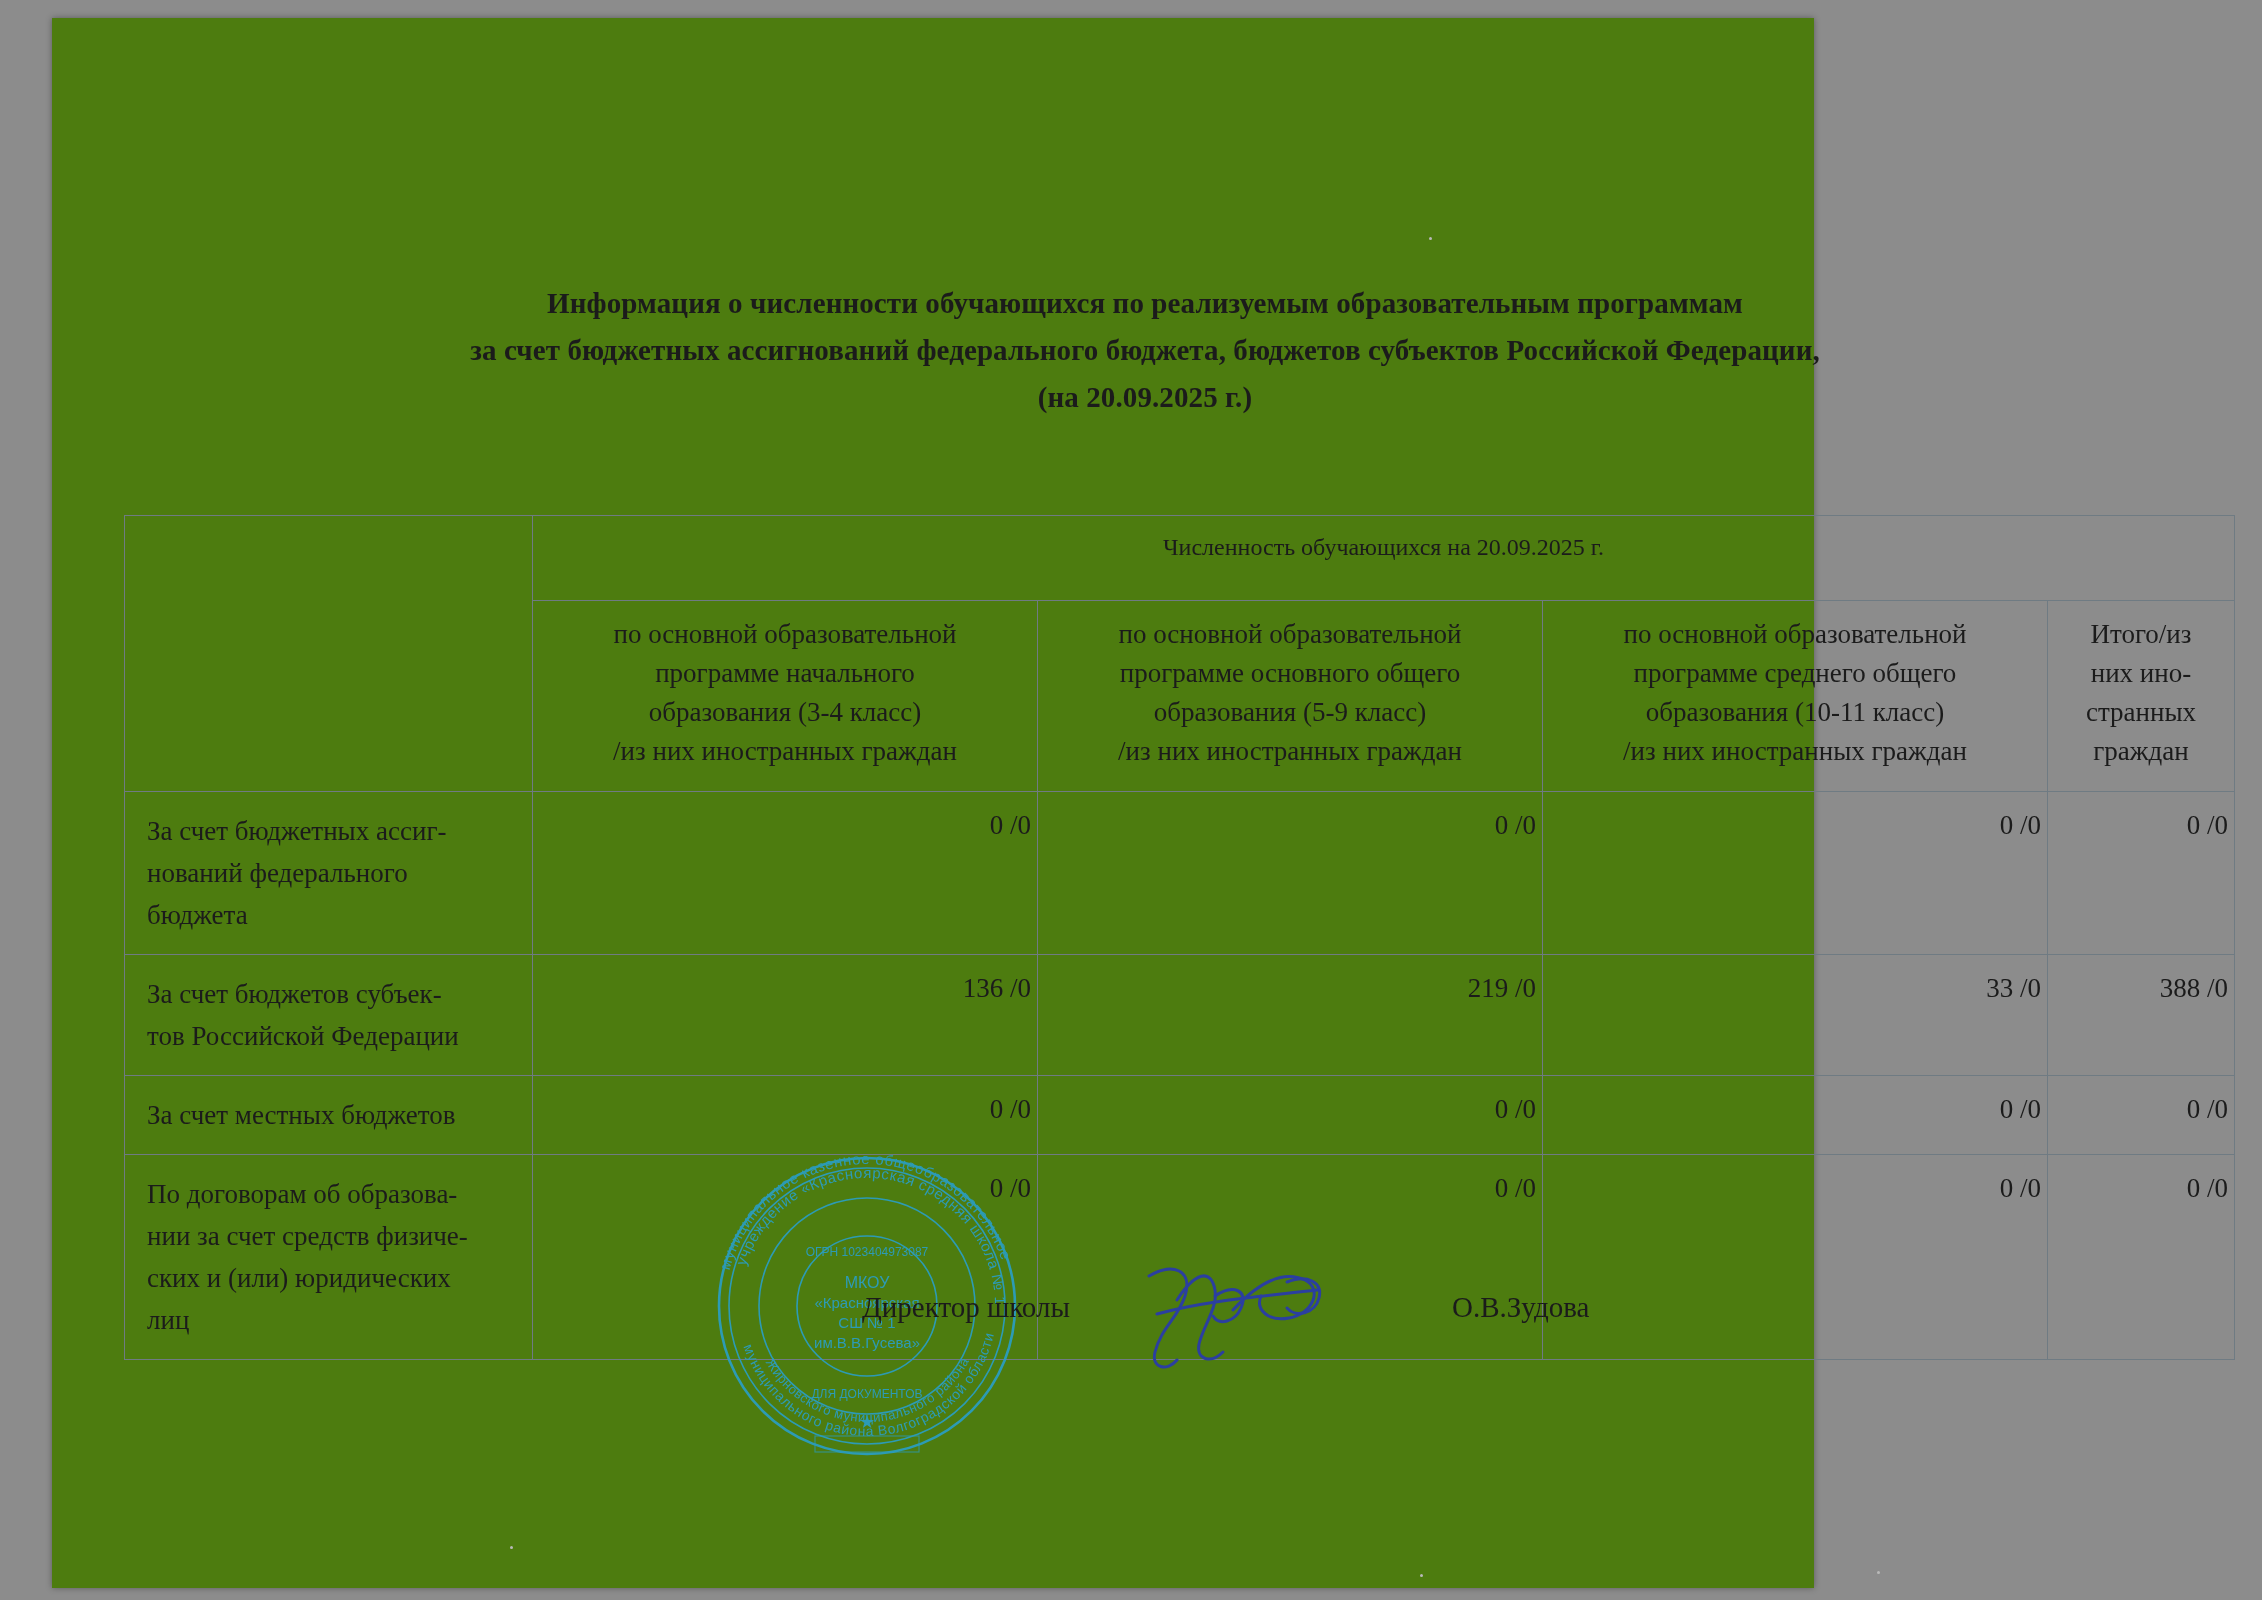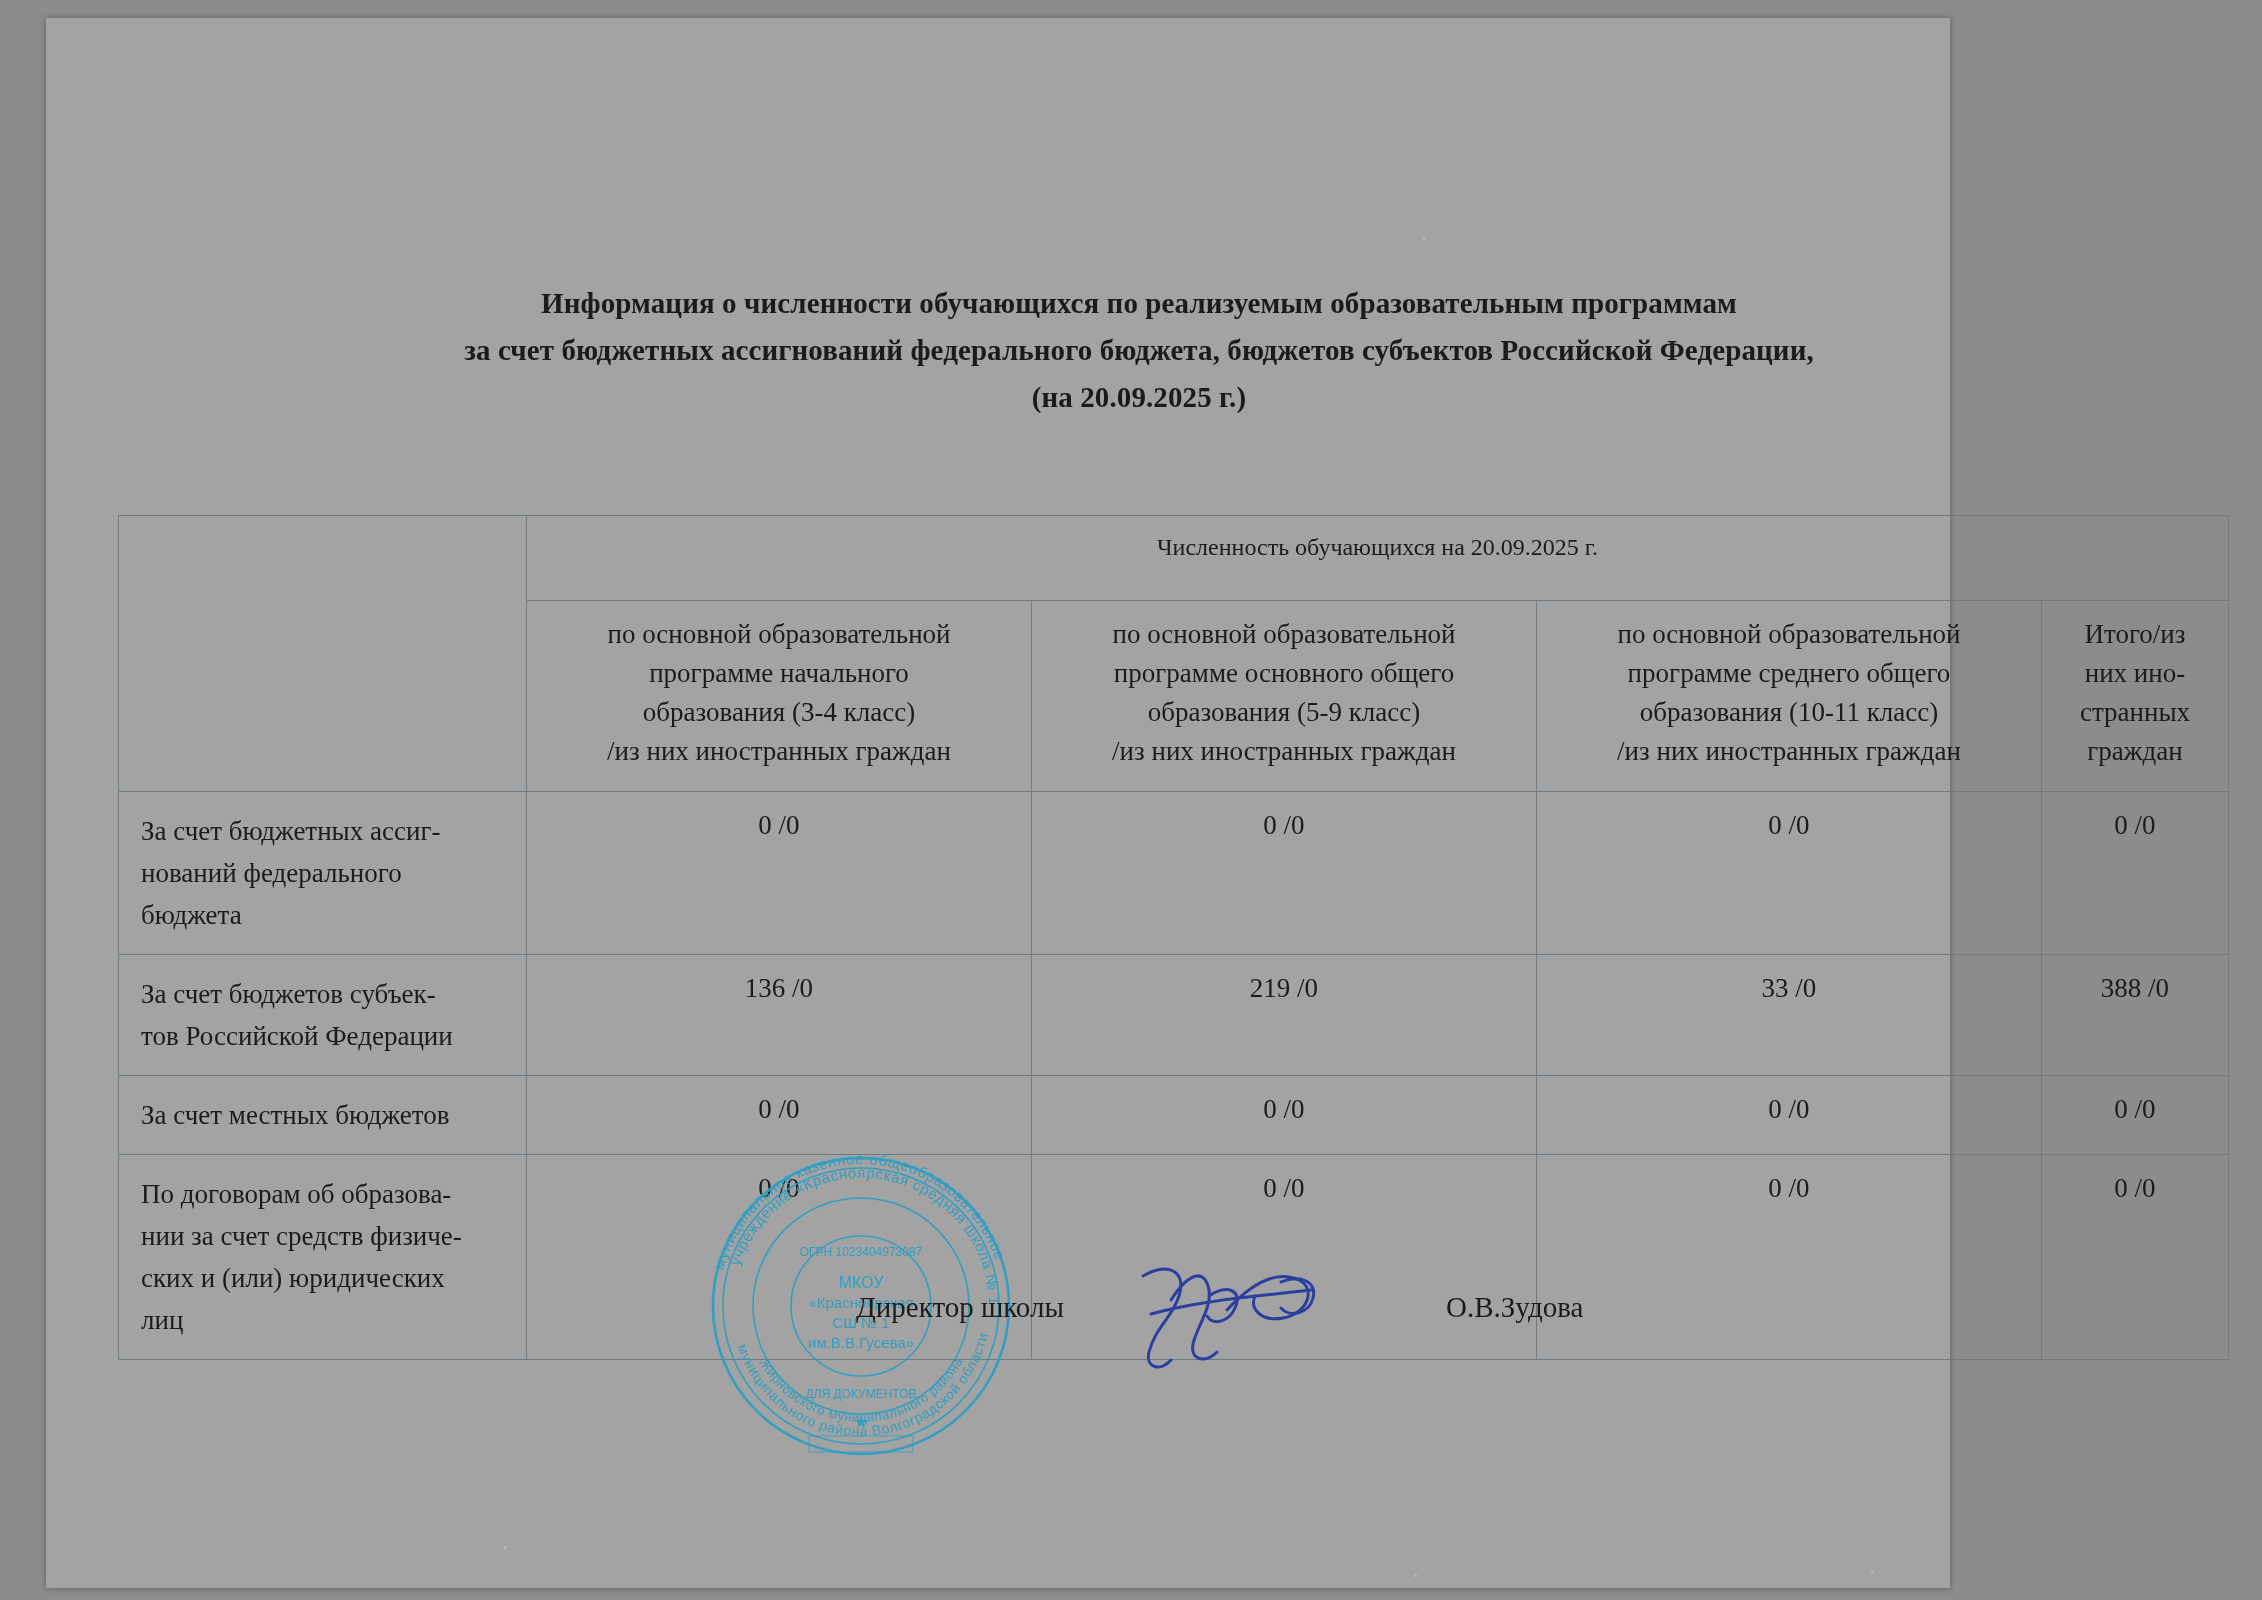--- a/index.html
+++ b/index.html
@@ -8,25 +8,25 @@
     background: #8c8c8c;
   }
   body {
     width: 2262px;
     height: 1600px;
     overflow: hidden;
     font-family: "Liberation Serif", serif;
   }
   .page {
     position: absolute;
-    left: 46px;
+    left: 52px;
     top: 18px;
-    width: 1904px;
+    width: 1762px;
     height: 1570px;
-    background: #a3a3a3;
+    background: #4d7c0f;
     box-shadow: 0 0 6px rgba(0,0,0,0.35);
   }
   .speck {
     position: absolute;
     width: 3px;
     height: 3px;
     background: #b9b9b9;
     border-radius: 50%;
   }
   .title-block {
@@ -70,21 +70,21 @@
   }
   .corner-cell {
     border-top: 1.5px solid #6f7b83;
   }
   .row-label {
     font-size: 27px;
     line-height: 42px;
     padding: 18px 14px 18px 22px;
   }
   .num-cell {
-    text-align: center;
+    text-align: right;
     font-size: 27px;
     padding: 18px 6px 10px 6px;
   }
   .r1 { height: 118px; }
   .r2 { height: 110px; padding-left: 20px; }
   .r3 { height: 62px; }
   .r4 { height: 172px; }
   .sign-title {
     position: absolute;
     left: 810px;

